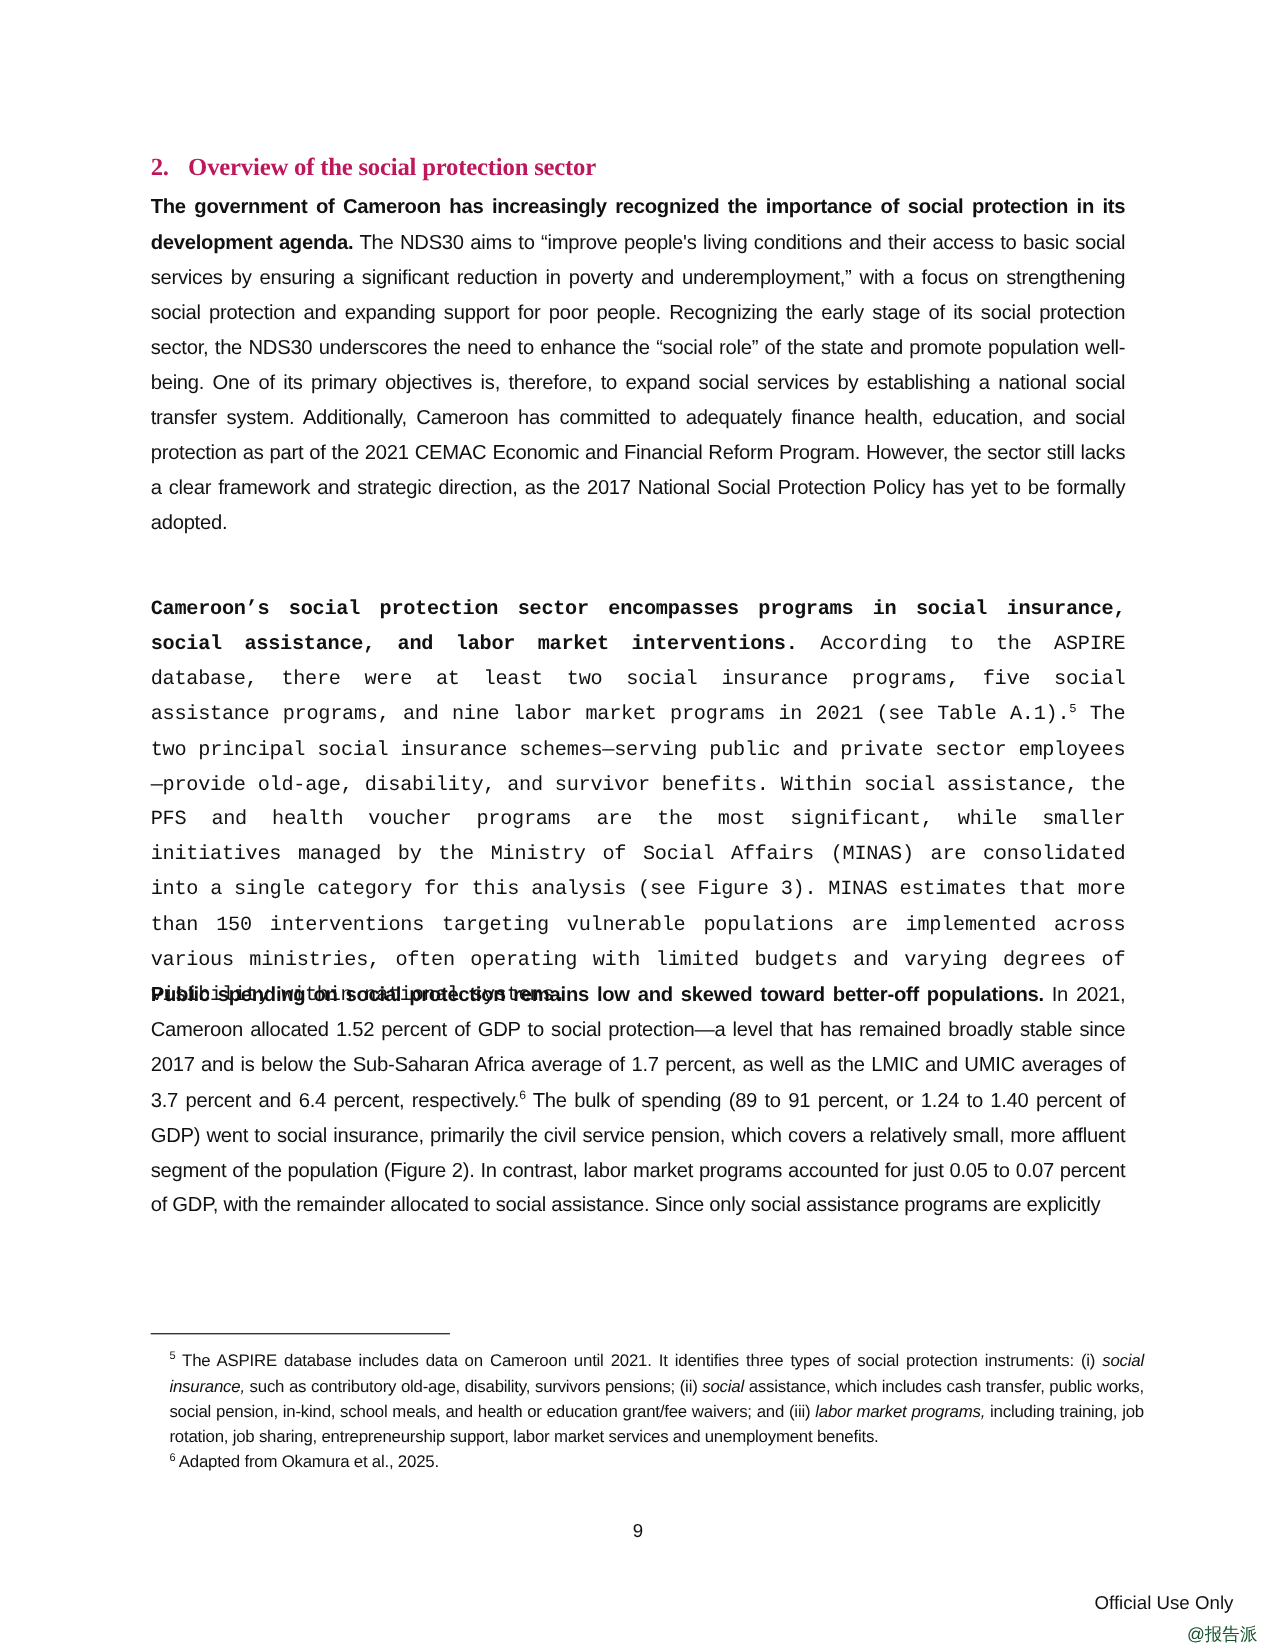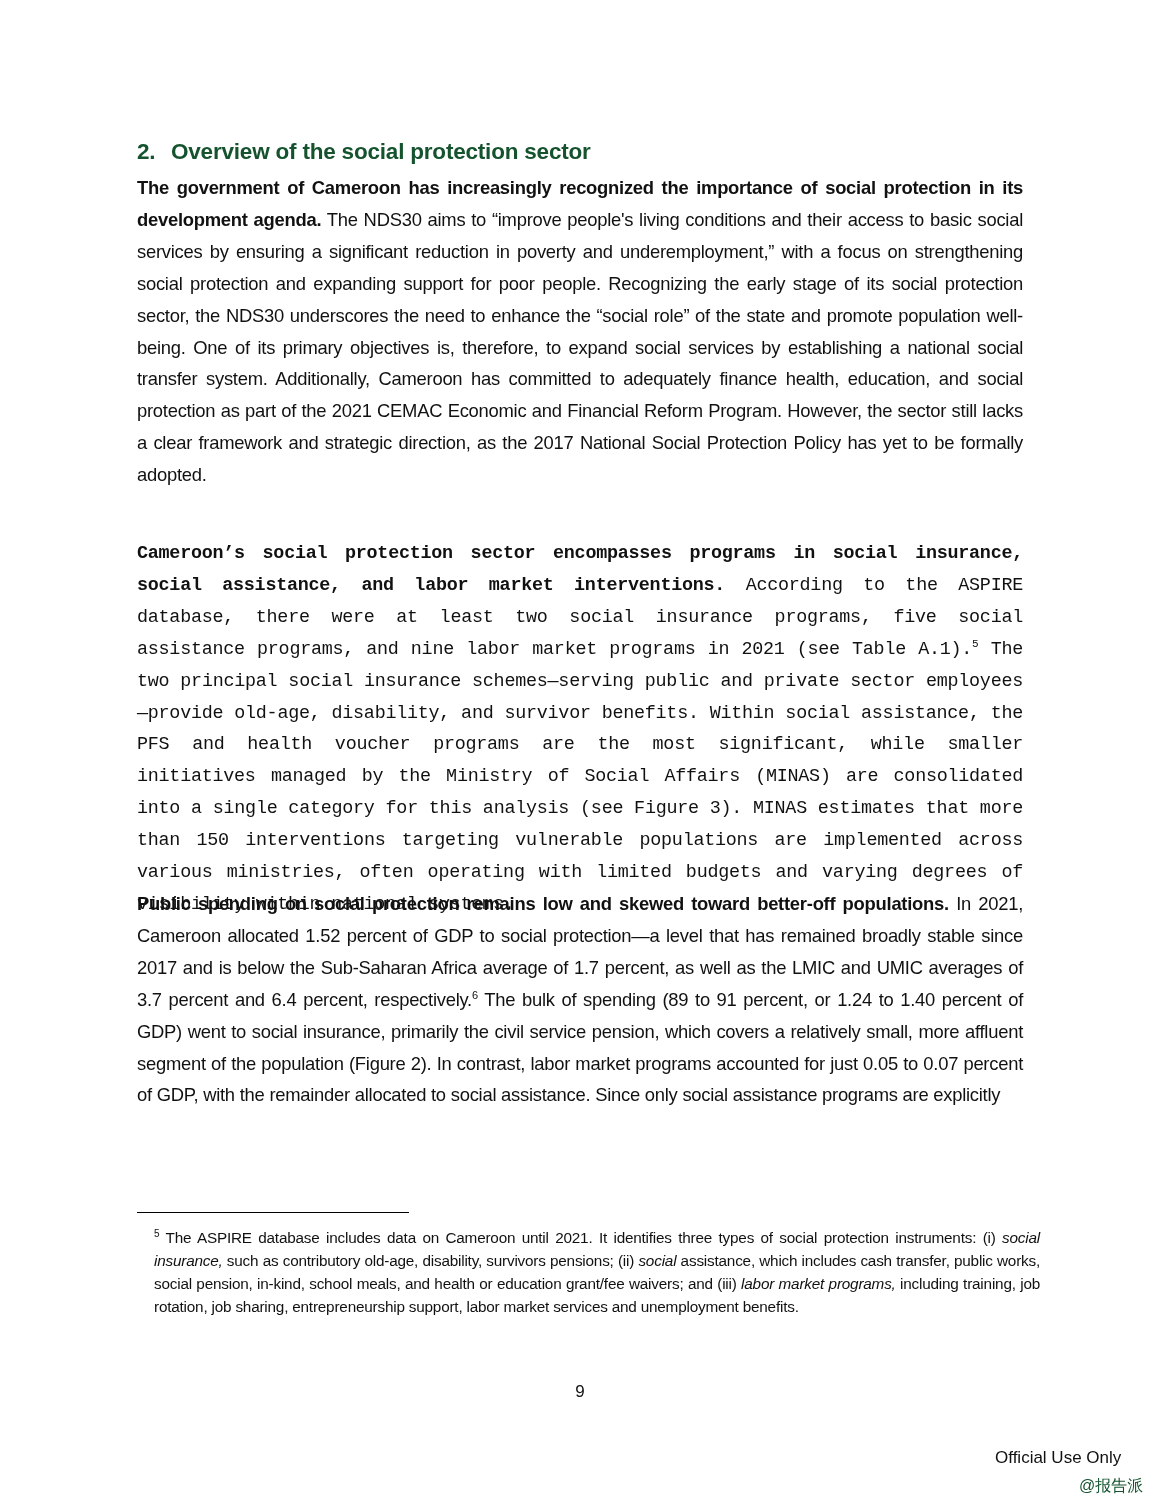--- a/index.html
+++ b/index.html
@@ -21,23 +21,24 @@
       top: 0;
       width: 886px;
     }
     .section-heading {
       position: absolute;
       top: 139px;
       left: 0;
       margin: 0;
       font-size: 22.5px;
       font-weight: bold;
-      color: #14532d;
+      color: #be185d;
       letter-spacing: -0.2px;
       white-space: nowrap;
+      font-family: Liberation Serif, serif;
     }
     .section-heading .num {
       display: inline-block;
       width: 34px;
     }
     .para {
       position: absolute;
       left: 0;
       width: 886px;
       margin: 0;
@@ -119,19 +120,20 @@
   <p class="para" id="p1"><b>The government of Cameroon has increasingly recognized the importance of social protection in its development agenda.</b><span> The NDS30 aims to “improve people's living conditions and their access to basic social services by ensuring a significant reduction in poverty and underemployment,” with a focus on strengthening social protection and expanding support for poor people. Recognizing the early stage of its social protection sector, the NDS30 underscores the need to enhance the “social role” of the state and promote population well-being. One of its primary objectives is, therefore, to expand social services by establishing a national social transfer system. Additionally, Cameroon has committed to adequately finance health, education, and social protection as part of the 2021 CEMAC Economic and Financial Reform Program. However, the sector still lacks a clear framework and strategic direction, as the 2017 National Social Protection Policy has yet to be formally adopted.</span></p>
 
   <p class="para" id="p2"><b>Cameroon’s social protection sector encompasses programs in social insurance, social assistance, and labor market interventions.</b><span> According to the ASPIRE database, there were at least two social insurance programs, five social assistance programs, and nine labor market programs in 2021 (see Table A.1).</span><sup>5</sup><span> The two principal social insurance schemes—serving public and private sector employees—provide old-age, disability, and survivor benefits. Within social assistance, the PFS and health voucher programs are the most significant, while smaller initiatives managed by the Ministry of Social Affairs (MINAS) are consolidated into a single category for this analysis (see Figure 3). MINAS estimates that more than 150 interventions targeting vulnerable populations are implemented across various ministries, often operating with limited budgets and varying degrees of visibility within national systems.</span></p>
 
   <p class="para" id="p3"><b>Public spending on social protection remains low and skewed toward better-off populations.</b><span> In 2021, Cameroon allocated 1.52 percent of GDP to social protection—a level that has remained broadly stable since 2017 and is below the Sub-Saharan Africa average of 1.7 percent, as well as the LMIC and UMIC averages of 3.7 percent and 6.4 percent, respectively.</span><sup>6</sup><span> The bulk of spending (89 to 91 percent, or 1.24 to 1.40 percent of GDP) went to social insurance, primarily the civil service pension, which covers a relatively small, more affluent segment of the population (Figure 2). In contrast, labor market programs accounted for just 0.05 to 0.07 percent of GDP, with the remainder allocated to social assistance. Since only social assistance programs are explicitly</span></p>
 
   <div class="footnote-rule"></div>
 
   <div class="footnotes">
     <p><sup>5</sup><span> The ASPIRE database includes data on Cameroon until 2021. It identifies three types of social protection instruments: (i) </span><i>social insurance,</i><span> such as contributory old-age, disability, survivors pensions; (ii) </span><i>social</i><span> assistance, which includes cash transfer, public works, social pension, in-kind, school meals, and health or education grant/fee waivers; and (iii) </span><i>labor market programs,</i><span> including training, job rotation, job sharing, entrepreneurship support, labor market services and unemployment benefits.</span></p>
+    <p><sup>6</sup><span> Adapted from Okamura et al., 2025.</span></p>
   </div>
 
   <div class="page-number">9</div>
 </div>
 
 <div class="official-use">Official Use Only</div>
 <div class="watermark">@报告派</div>
 
 </body></html>

